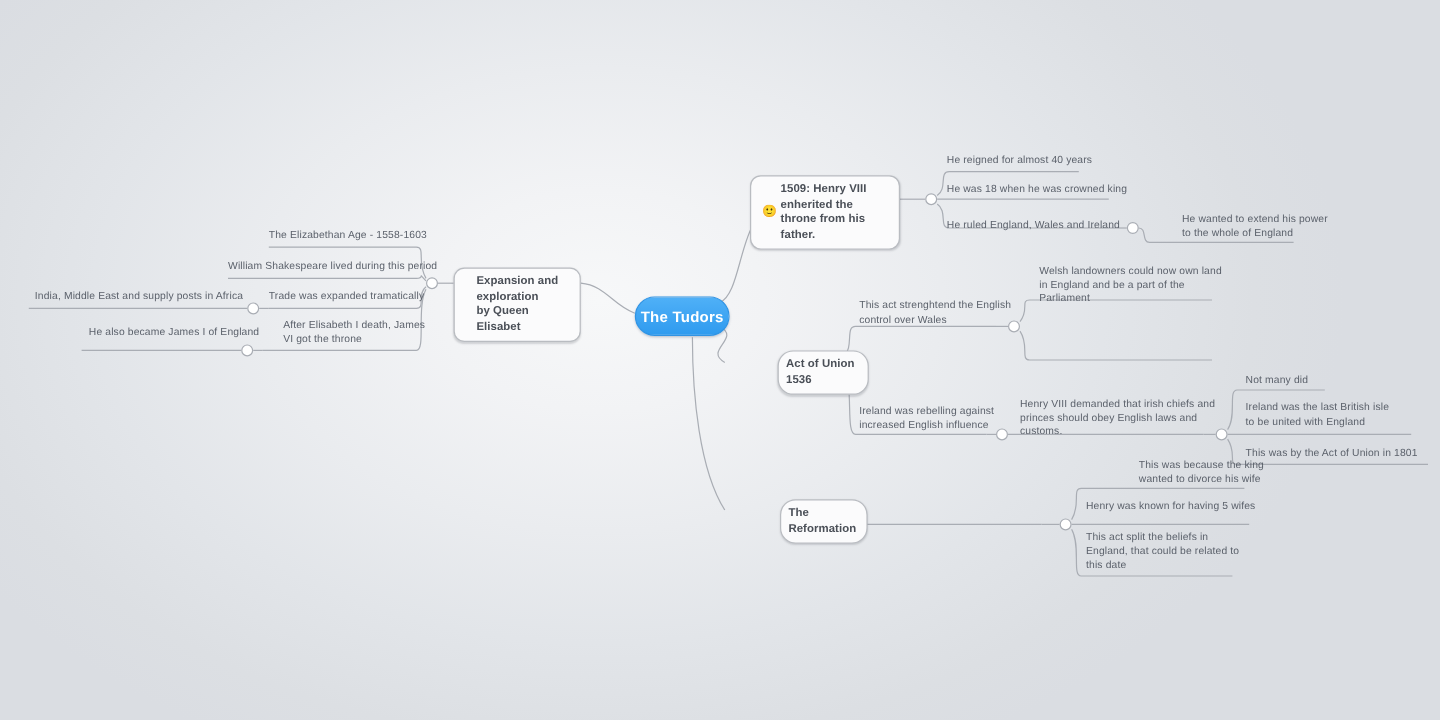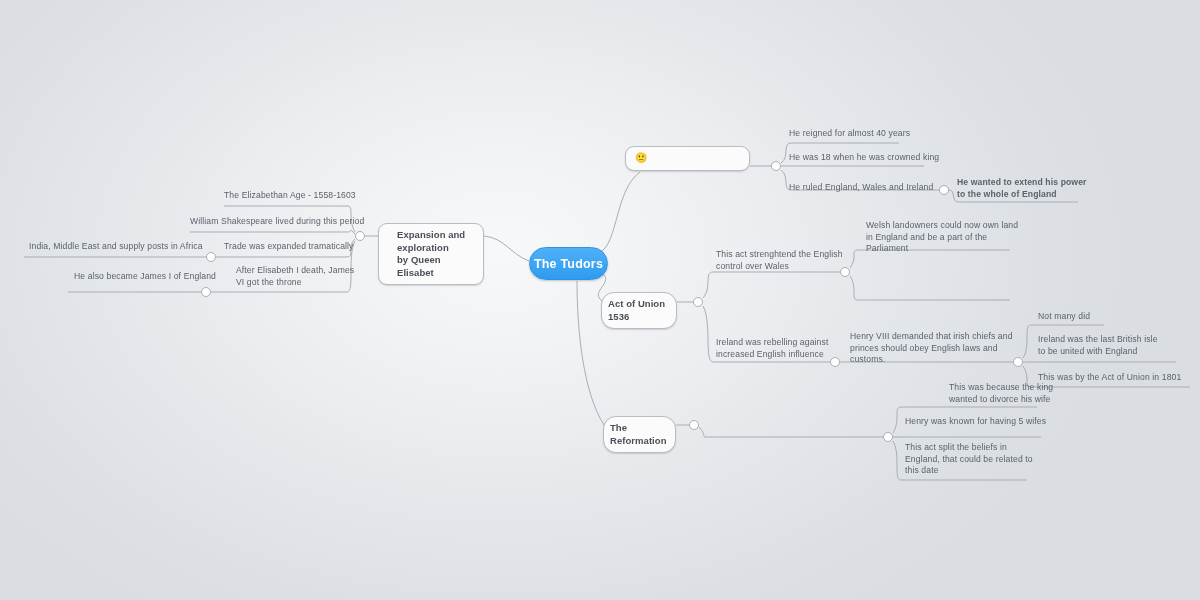--- a/index.html
+++ b/index.html
@@ -47,20 +47,21 @@
     font-size: 9.5px;
     line-height: 12.5px;
     font-weight: bold;
     letter-spacing: 0.05px;
     padding: 5px 9px;
     display: flex;
     align-items: center;
   }
   .node.rounded {
     border-radius: 13px;
+    margin-left: 47px;
   }
   .node .emoji {
     font-size: 10px;
     margin-right: 3px;
   }
 
   
   #root-node {
     position: absolute;
     left: 529px;
@@ -165,29 +166,31 @@
       <path d="M 201 292 L 68 292"></path>
     </g>
   </svg>
 
   <div id="root-node">
     <span>The Tudors</span>
   </div>
 
   <div class="node" style="left:625px; top:146px; width:125px;">
     <span class="emoji">🙂</span>
+    <span style="white-space:pre-line;">1509: Henry VIII enherited the
+throne from his father.</span>
   </div>
 
   <div class="leaf" style="left:789px; top:128px; width:190px;">He reigned for almost 40 years</div>
 
   <div class="leaf" style="left:789px; top:152px; width:210px;">He was 18 when he was crowned king</div>
 
   <div class="leaf" style="left:789px; top:182px; width:200px;">He ruled England, Wales and Ireland</div>
 
-  <div class="leaf" style="left:957px; top:177px; width:170px;font-weight:bold;">He wanted to extend his power
+  <div class="leaf" style="left:985px; top:177px; width:170px;">He wanted to extend his power
 to the whole of England</div>
 
   <div class="node rounded" style="left:601px; top:292px; width:76px; justify-content:center; padding:5px 6px;">
     <span>Act of Union 1536</span>
   </div>
 
   <div class="leaf" style="left:716px; top:249px; width:160px;">This act strenghtend the English
 control over Wales</div>
 
   <div class="leaf" style="left:866px; top:220px; width:165px;">Welsh landowners could now own land

